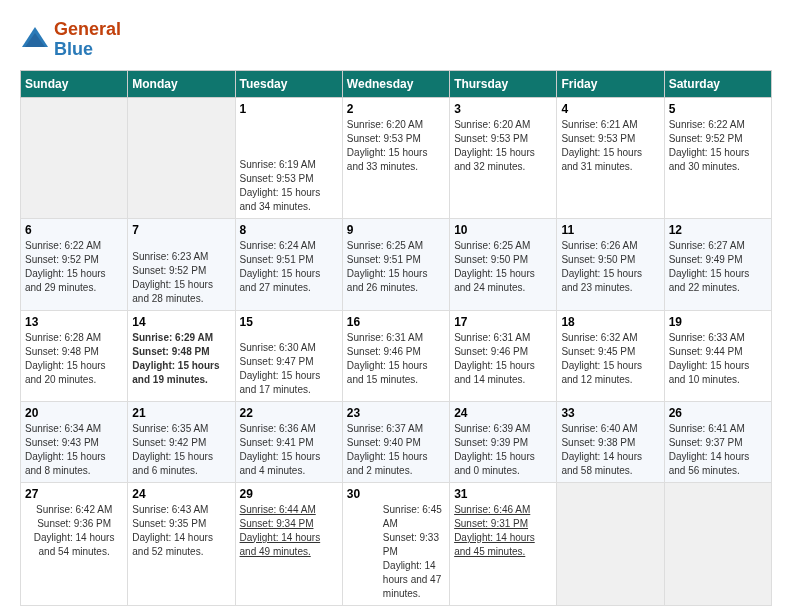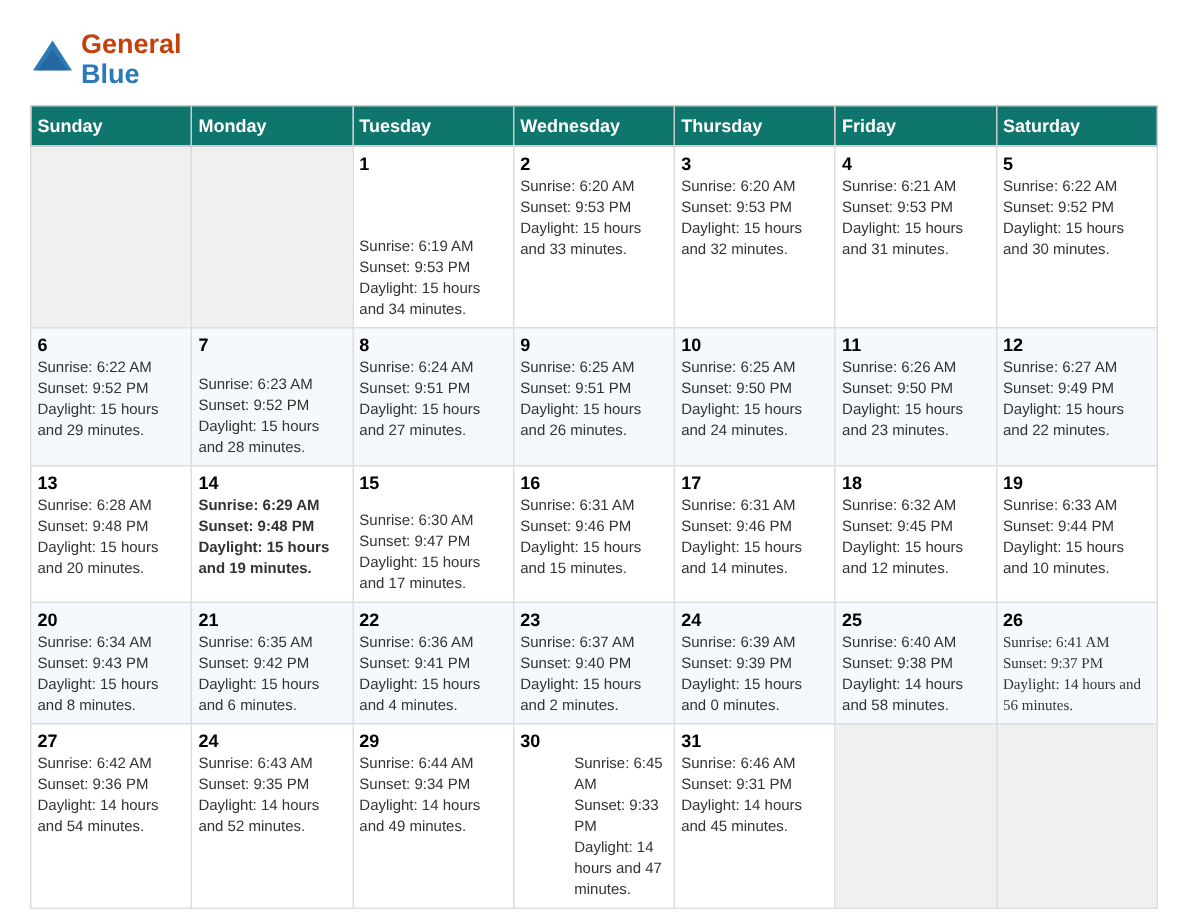--- a/index.html
+++ b/index.html
@@ -263,60 +263,60 @@
 Sunset: 9:40 PM
 Daylight: 15 hours and 2 minutes.</div>
         </td>
         <td>
           <span class="day-number">24</span>
           <div class="day-info" style="white-space: pre-line;">Sunrise: 6:39 AM
 Sunset: 9:39 PM
 Daylight: 15 hours and 0 minutes.</div>
         </td>
         <td>
-          <span class="day-number">25</span>
+          <span class="day-number">33</span>
           <div class="day-info" style="white-space: pre-line;">Sunrise: 6:40 AM
 Sunset: 9:38 PM
 Daylight: 14 hours and 58 minutes.</div>
         </td>
         <td>
           <span class="day-number">26</span>
-          <div class="day-info" style="white-space: pre-line; font-family: Liberation Serif, serif;">Sunrise: 6:41 AM
+          <div class="day-info" style="white-space: pre-line;">Sunrise: 6:41 AM
 Sunset: 9:37 PM
 Daylight: 14 hours and 56 minutes.</div>
         </td>
       </tr>
       <tr>
         <td>
           <span class="day-number">27</span>
-          <div class="day-info" style="white-space: pre-line;">Sunrise: 6:42 AM
+          <div class="day-info" style="white-space: pre-line; text-align: center;">Sunrise: 6:42 AM
 Sunset: 9:36 PM
 Daylight: 14 hours and 54 minutes.</div>
         </td>
         <td>
           <span class="day-number">24</span>
           <div class="day-info" style="white-space: pre-line;">Sunrise: 6:43 AM
 Sunset: 9:35 PM
 Daylight: 14 hours and 52 minutes.</div>
         </td>
         <td>
           <span class="day-number">29</span>
-          <div class="day-info" style="white-space: pre-line;">Sunrise: 6:44 AM
+          <div class="day-info" style="white-space: pre-line; text-decoration: underline;">Sunrise: 6:44 AM
 Sunset: 9:34 PM
 Daylight: 14 hours and 49 minutes.</div>
         </td>
         <td>
           <span class="day-number">30</span>
           <div class="day-info" style="white-space: pre-line; margin-left: 36px;">Sunrise: 6:45 AM
 Sunset: 9:33 PM
 Daylight: 14 hours and 47 minutes.</div>
         </td>
         <td>
           <span class="day-number">31</span>
-          <div class="day-info" style="white-space: pre-line;">Sunrise: 6:46 AM
+          <div class="day-info" style="white-space: pre-line; text-decoration: underline;">Sunrise: 6:46 AM
 Sunset: 9:31 PM
 Daylight: 14 hours and 45 minutes.</div>
         </td>
         <td class="empty-cell"></td>
         <td class="empty-cell"></td>
       </tr>
     </tbody>
 </table>
 
 </body></html>

